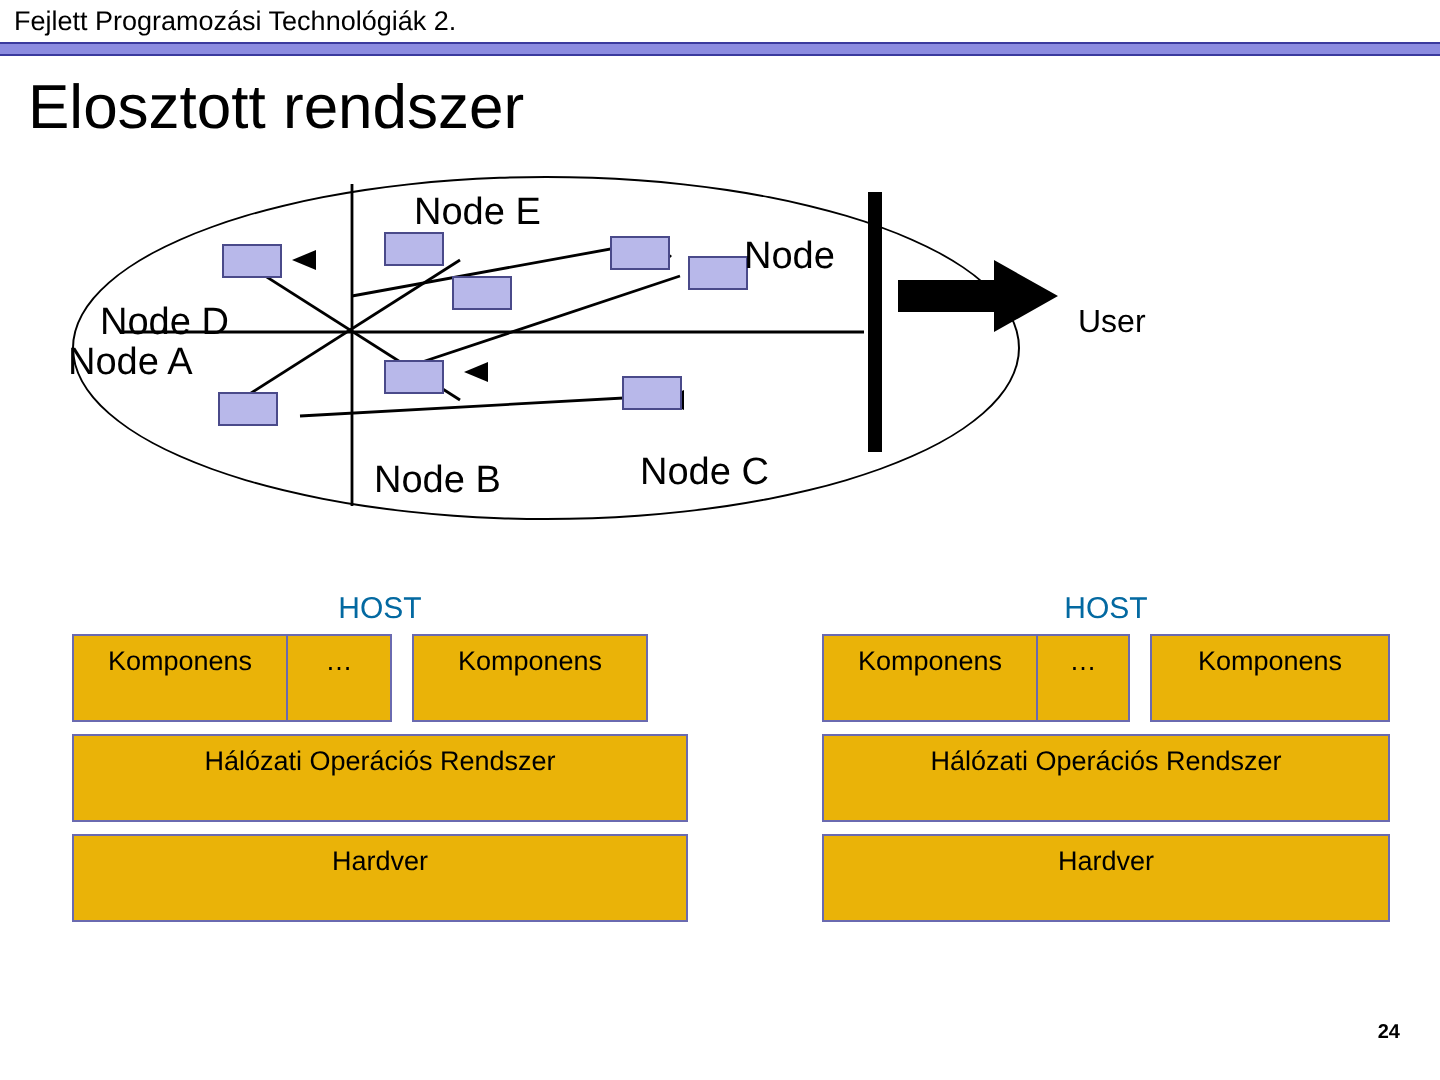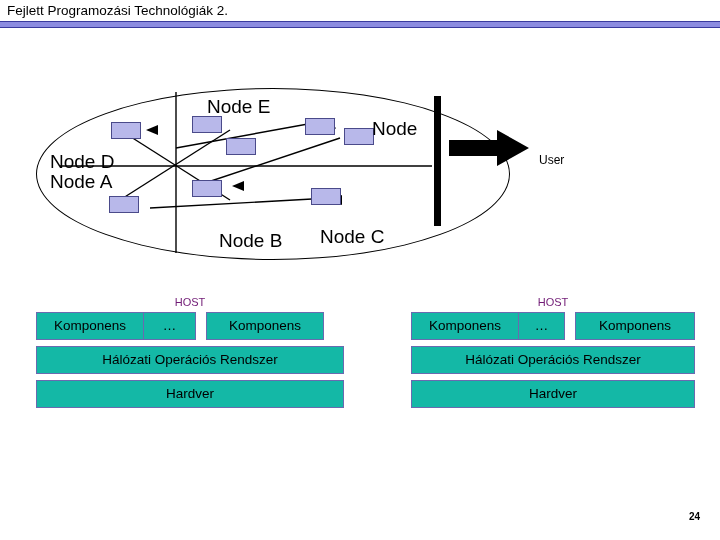--- a/index.html
+++ b/index.html
@@ -90,42 +90,42 @@
   }
   .big-arrow {
     position: absolute;
     left: 449px; top: 52px;
     width: 80px;
     height: 36px;
   }
   .user-label {
     position: absolute;
     left: 539px; top: 75px;
-    font-size: 12px;
+    font-size: 16px;
     color: #000000;
   }
 
   
   .stack {
     position: absolute;
   }
   .stack-title {
     text-align: center;
-    font-size: 11px;
-    color: #701a75;
+    font-size: 15px;
+    color: #0369a1;
     margin-bottom: 4px;
   }
   .layer {
-    background: #14b8a6;
+    background: #eab308;
     border: 1px solid #6a6ab0;
     box-sizing: border-box;
     text-align: center;
     font-size: 13.5px;
     color: #000000;
-    height: 28px;
+    height: 44px;
     line-height: 26px;
     margin-bottom: 6px;
   }
   .comp-row {
     display: flex;
     margin-bottom: 6px;
   }
   .comp-row .layer {
     margin-bottom: 0;
   }
@@ -145,20 +145,21 @@
 </head>
 <body>
 
 <div id="slide">
 
   <div class="header-band">
     <div class="header-text">Fejlett Programozási Technológiák 2.</div>
   </div>
   <div class="header-rule"></div>
 
+  <div class="slide-title">Elosztott rendszer</div>
 
   <div id="diagram">
 
     <div class="ellipse"></div>
 
     <svg width="720" height="200" style="position:absolute;left:0;top:0;">
       <g stroke="#000000" stroke-width="1.4" fill="none">
 
         <line x1="176" y1="14" x2="176" y2="175"></line>
 
@@ -185,22 +186,22 @@
     <div class="node-box" style="left:226px; top:60px; width:30px; height:17px;"></div>
     <div class="node-box" style="left:305px; top:40px; width:30px; height:17px;"></div>
     <div class="node-box" style="left:344px; top:50px; width:30px; height:17px;"></div>
     <div class="node-box" style="left:109px; top:118px; width:30px; height:17px;"></div>
     <div class="node-box" style="left:192px; top:102px; width:30px; height:17px;"></div>
     <div class="node-box" style="left:311px; top:110px; width:30px; height:17px;"></div>
 
     <div class="node-label" style="left:207px; top:18px;">Node E</div>
     <div class="node-label" style="left:372px; top:40px;">Node</div>
     <div class="node-label" style="left:50px; top:73px;">Node D</div>
-    <div class="node-label" style="left:50px; top:93px;">Node A</div>
-    <div class="node-label" style="left:187px; top:152px;margin-left:32px;">Node B</div>
+    <div class="node-label" style="left:34px; top:93px;">Node A</div>
+    <div class="node-label" style="left:187px; top:152px;">Node B</div>
     <div class="node-label" style="left:320px; top:148px;">Node C</div>
 
     <div class="net-bar" style="left:434px; top:18px; width:7px; height:130px;"></div>
 
     <svg class="big-arrow" viewBox="0 0 80 36">
       <polygon points="0,10 48,10 48,0 80,18 48,36 48,26 0,26" fill="#000000"></polygon>
     </svg>
     <div class="user-label">User</div>
   </div>
 

